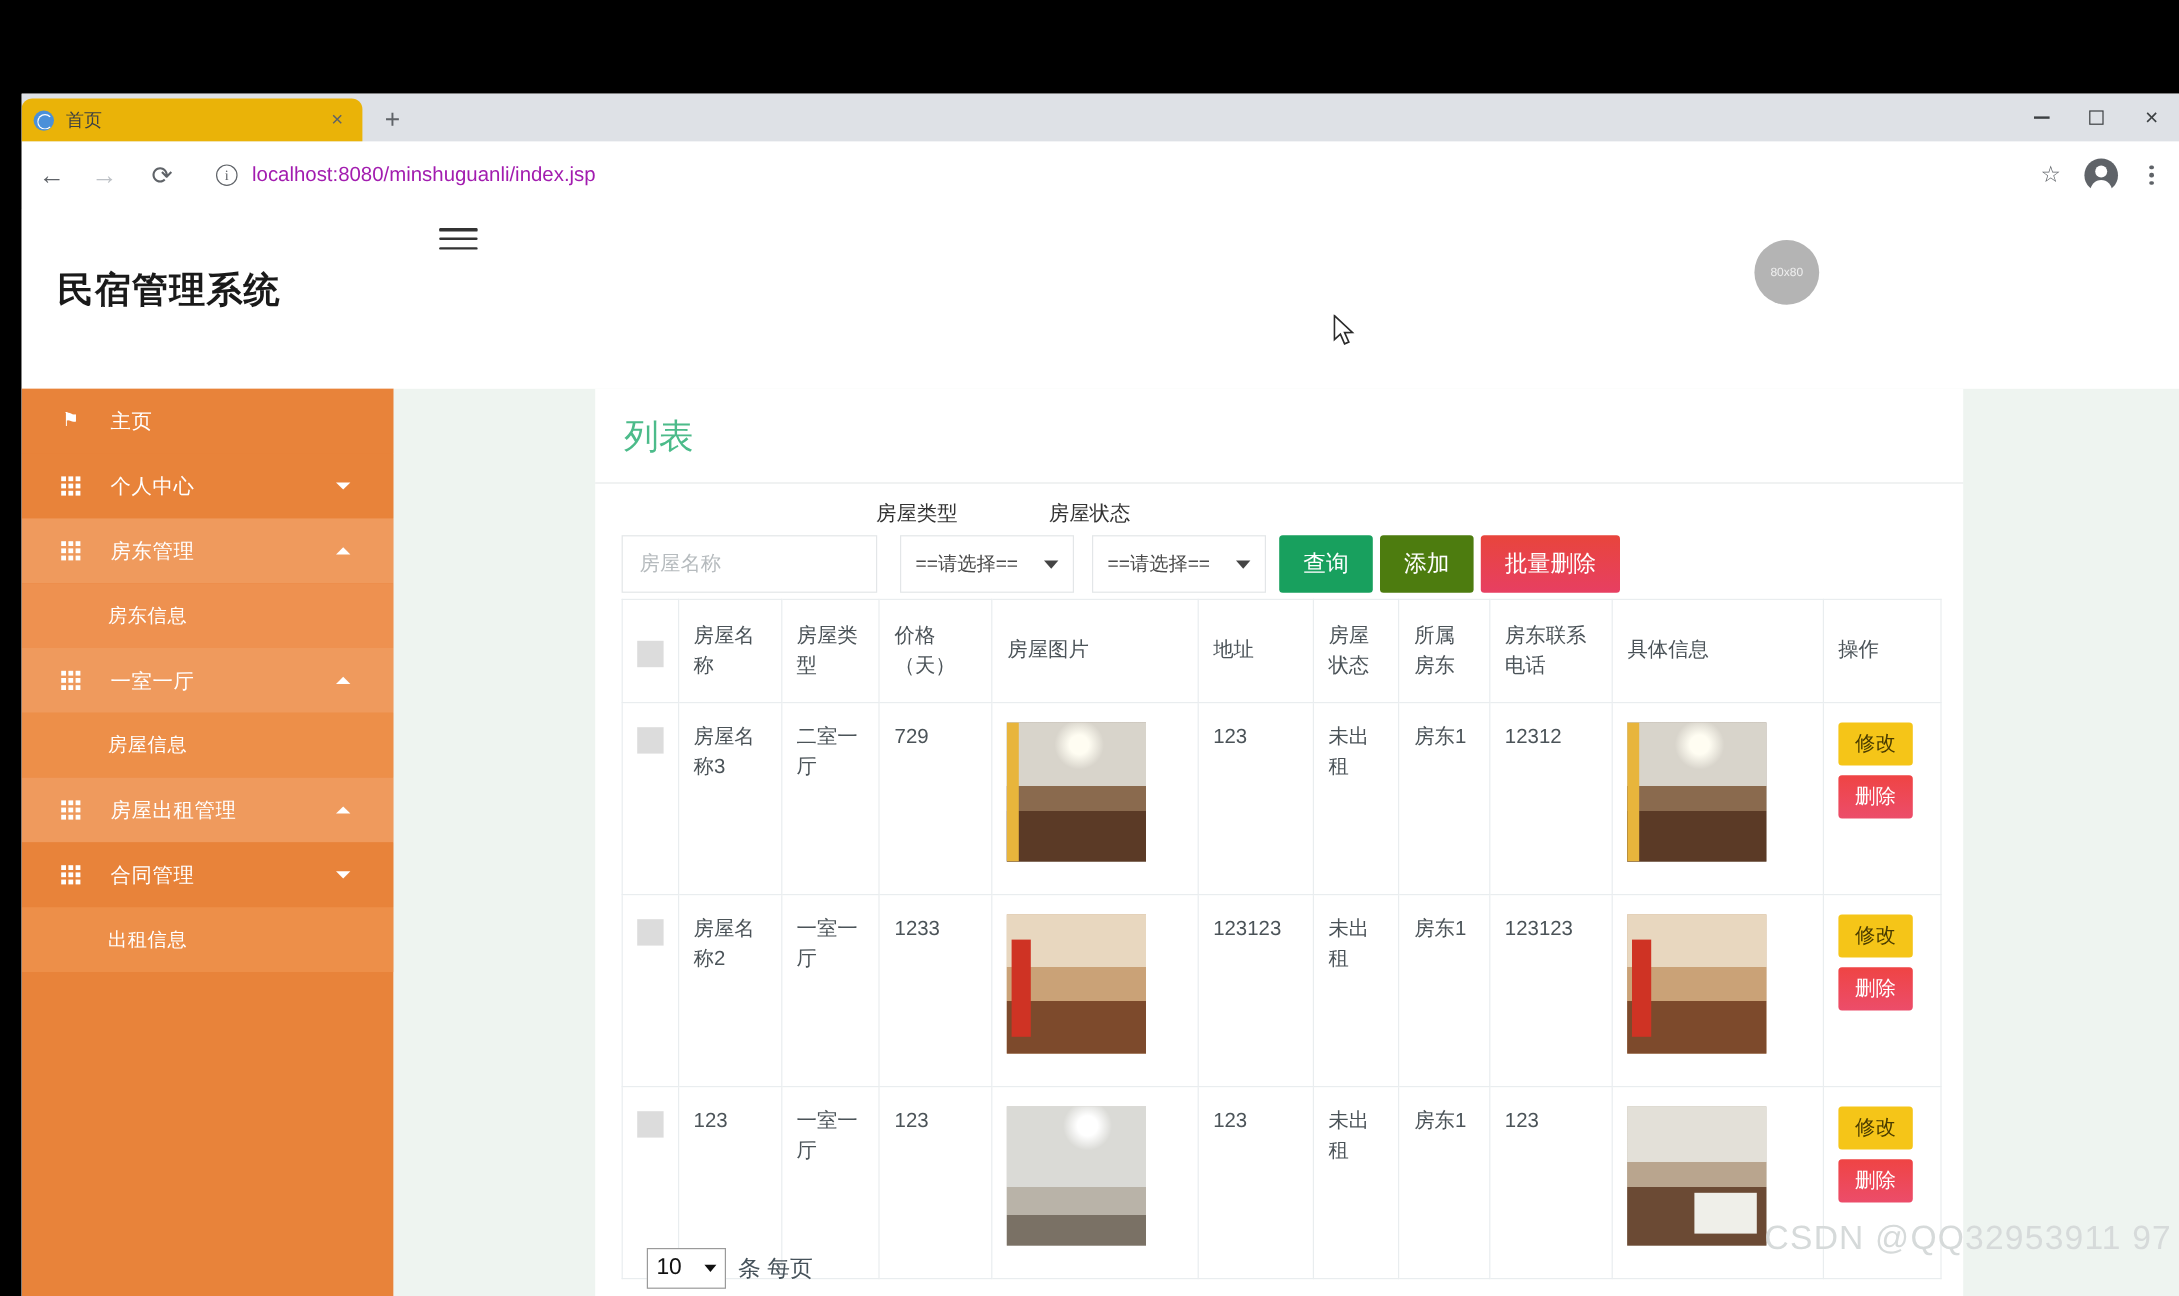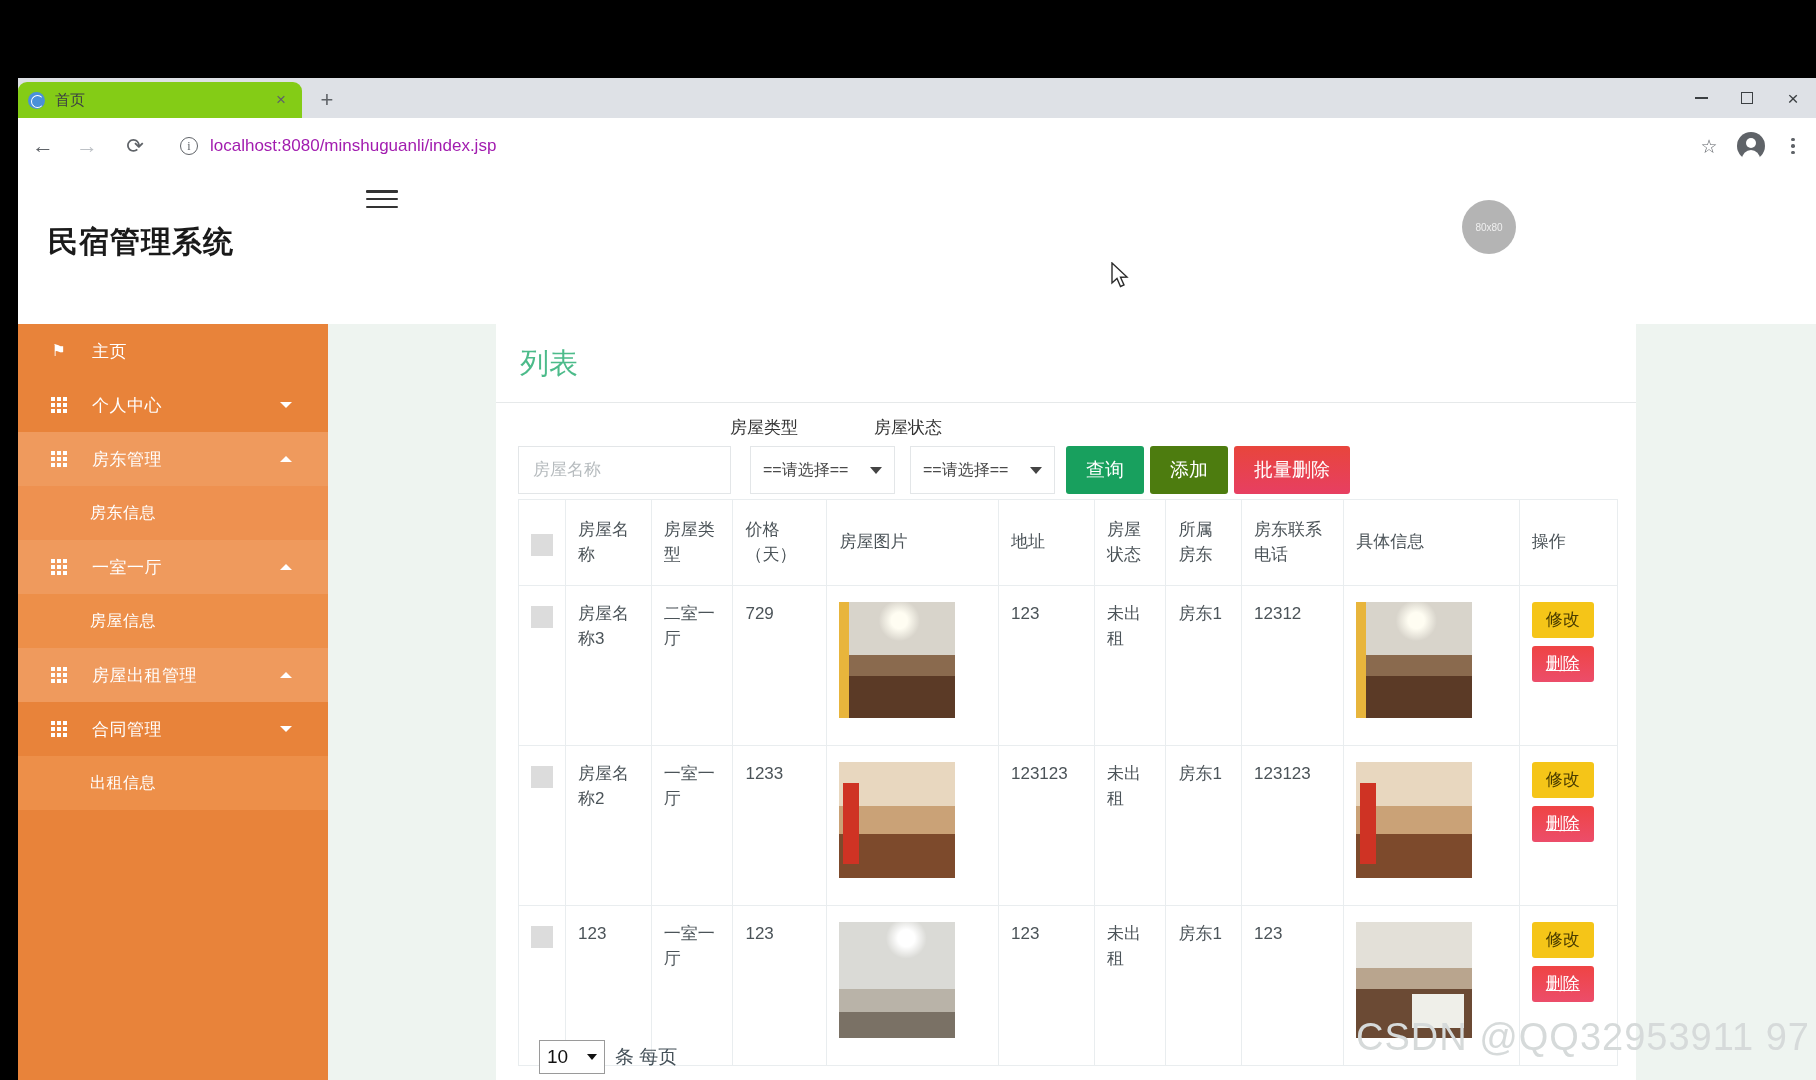--- a/index.html
+++ b/index.html
@@ -28,21 +28,21 @@
   }
 
   .tabstrip {
     position: absolute; left: 0; top: 0;
     width: 1798px; height: 40px;
     background: #dee1e6;
   }
   .tab {
     position: absolute; left: 0; top: 4px;
     width: 284px; height: 36px;
-    background: #84cc16;
+    background: #eab308;
     border-radius: 9px 9px 0 0;
     display: flex; align-items: center;
     padding: 0 10px;
   }
   .tab-favicon {
     width: 17px; height: 17px; border-radius: 50%;
     background: #4a90d9;
     position: relative; flex: 0 0 auto;
     margin-right: 10px;
   }
@@ -319,21 +319,21 @@
   }
   .op-btn {
     display: block; width: 62px; height: 36px;
     border: 0; border-radius: 3px;
     color: #fff; font-size: 17px;
     line-height: 36px; text-align: center;
     margin-bottom: 8px;
     font-family: "Liberation Sans", "DejaVu Sans", sans-serif;
   }
   .op-edit { background: #f5c518; color: #4a3c00; }
-  .op-del  { background: linear-gradient(180deg,#ef4444,#ec4d6a); color: #fff; text-decoration: underline; }
+  .op-del  { background: linear-gradient(180deg,#ef4444,#ec4d6a); color: #fff; }
 
   
   .pager {
     position: absolute; left: 22px; top: 716px;
     display: flex; align-items: center; padding-left: 21px;
   }
   .pg-select {
     width: 66px; height: 34px;
     border: 1px solid #9a9a9a; background: #fff;
     display: flex; align-items: center; justify-content: space-between;
@@ -342,21 +342,21 @@
   .pg-chev {
     width: 0; height: 0;
     border-left: 5px solid transparent;
     border-right: 5px solid transparent;
     border-top: 6px solid #111;
   }
   .pg-text { margin-left: 10px; font-size: 19px; color: #46525a; }
 
   .watermark {
     position: absolute; right: 6px; top: 1016px;
-    font-size: 38px; color: #d6dada;
+    font-size: 28px; color: #d6dada;
     white-space: nowrap;
     letter-spacing: 1px;
   }
 
   .cursor {
     position: absolute; left: 1111px; top: 262px;
     width: 0; height: 0;
   }
   .cursor svg { display: block; }
 

